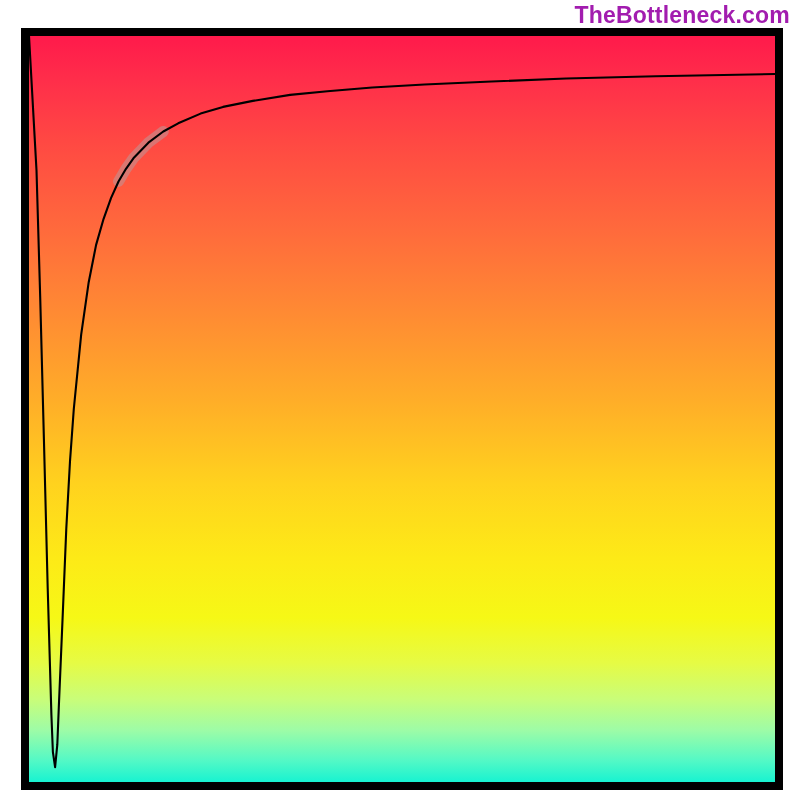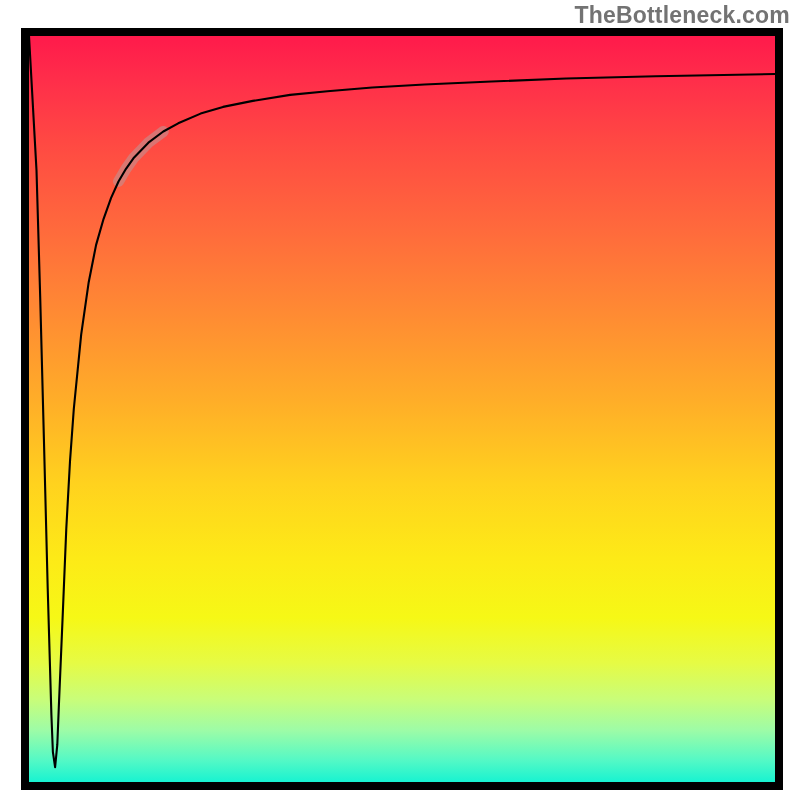--- a/index.html
+++ b/index.html
@@ -15,21 +15,21 @@
     position: relative;
     width: 800px;
     height: 800px;
   }
   .watermark {
     position: absolute;
     top: 2px;
     right: 10px;
     font-size: 23px;
     font-weight: 600;
-    color: #737373;
+    color: #a21caf;
     letter-spacing: 0.2px;
     z-index: 10;
   }
   .plot-area {
     position: absolute;
     left: 21px;
     top: 28px;
     width: 762px;
     height: 762px;
     box-sizing: border-box;

